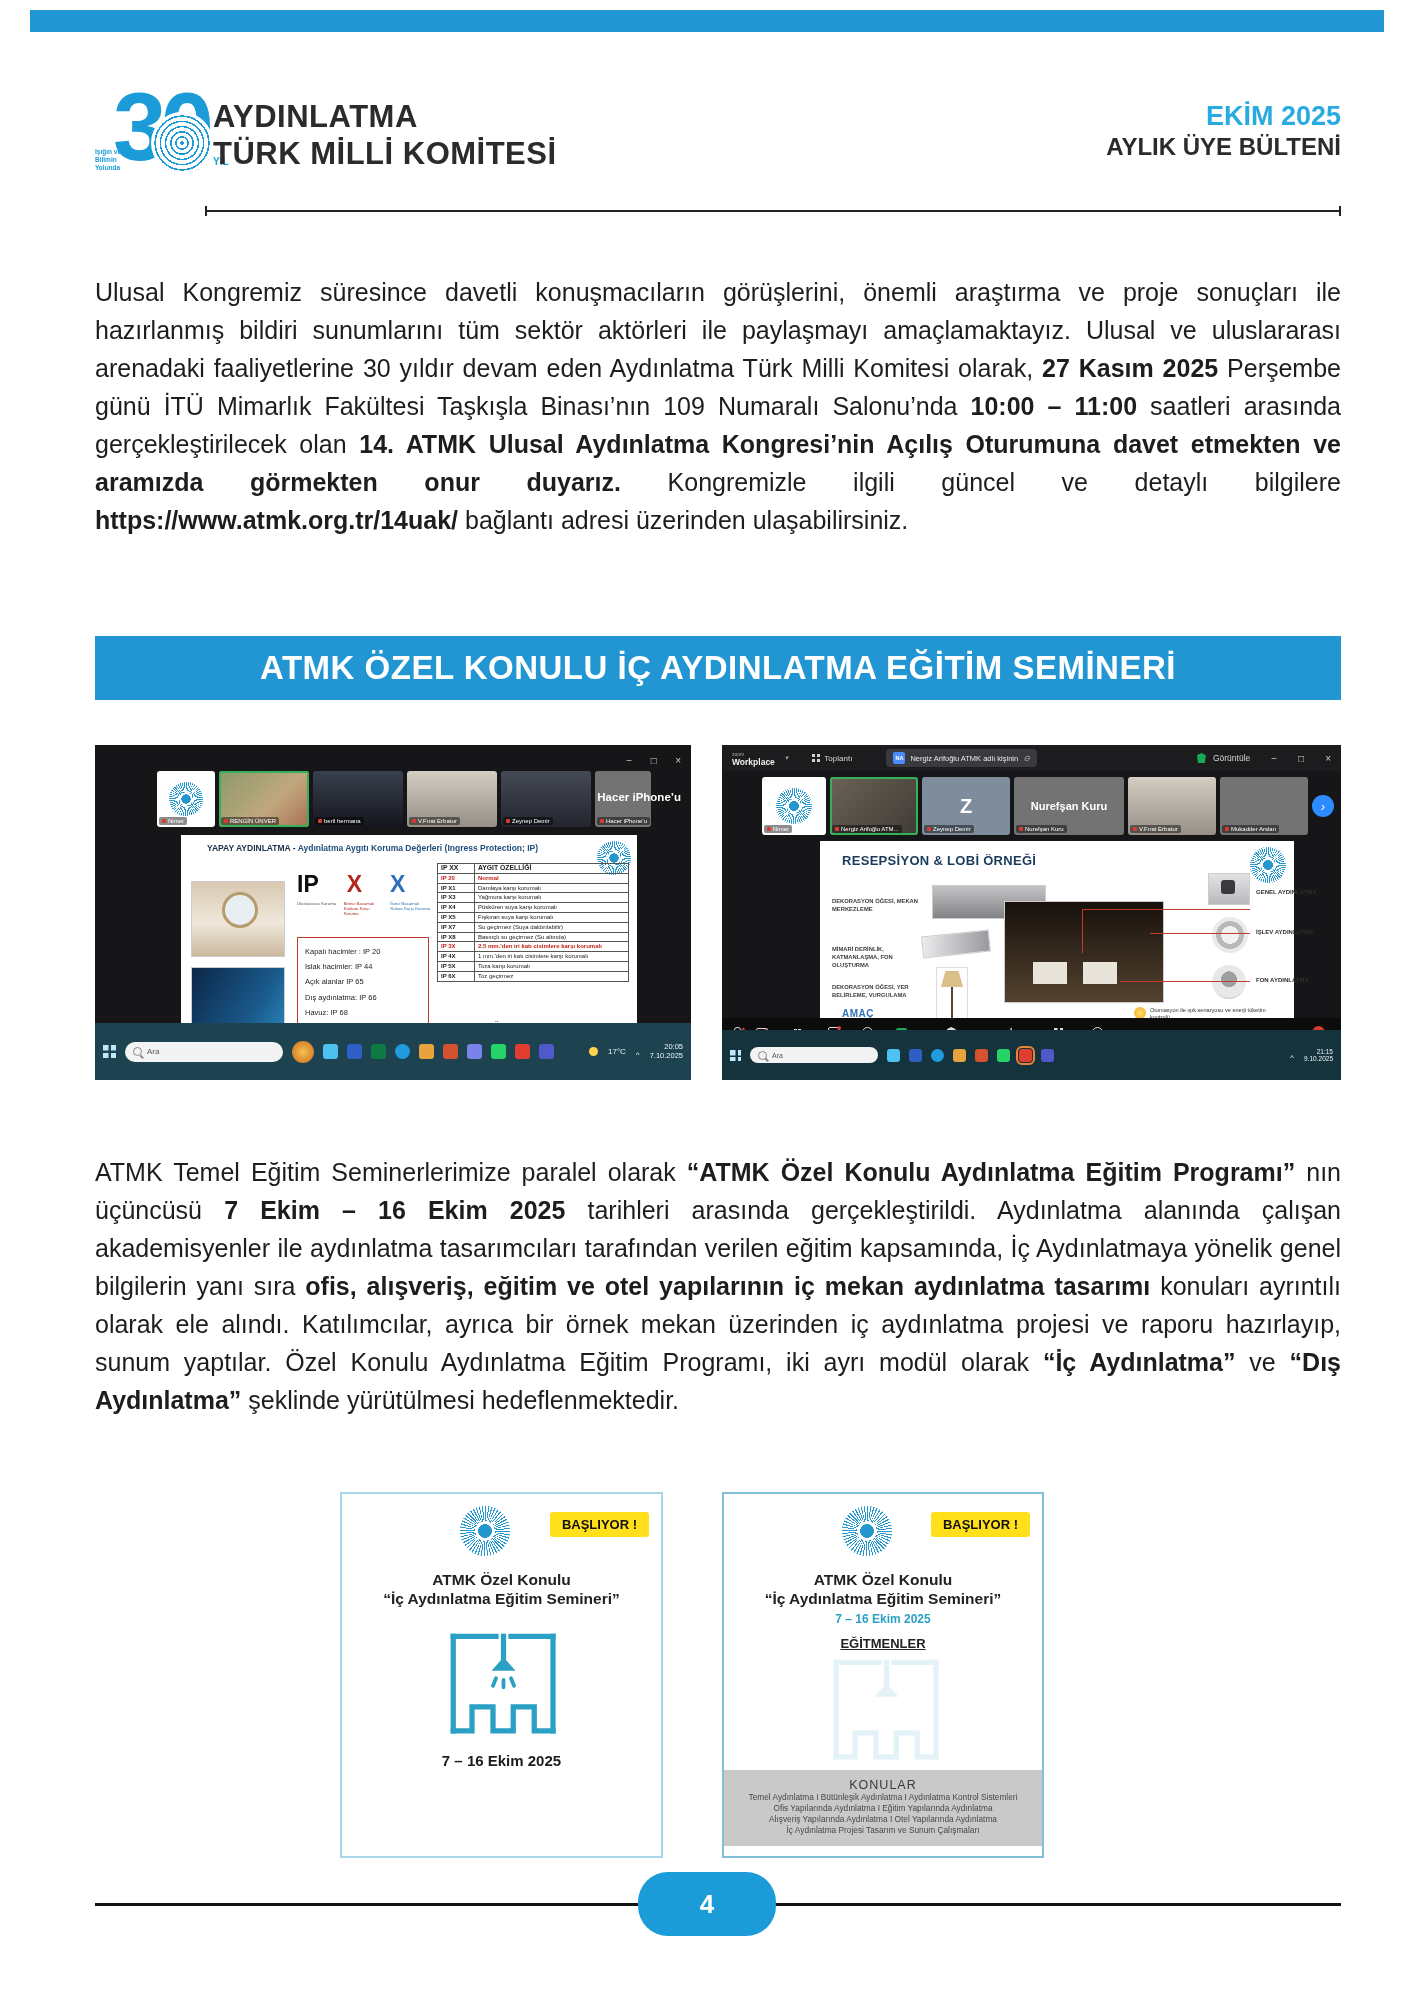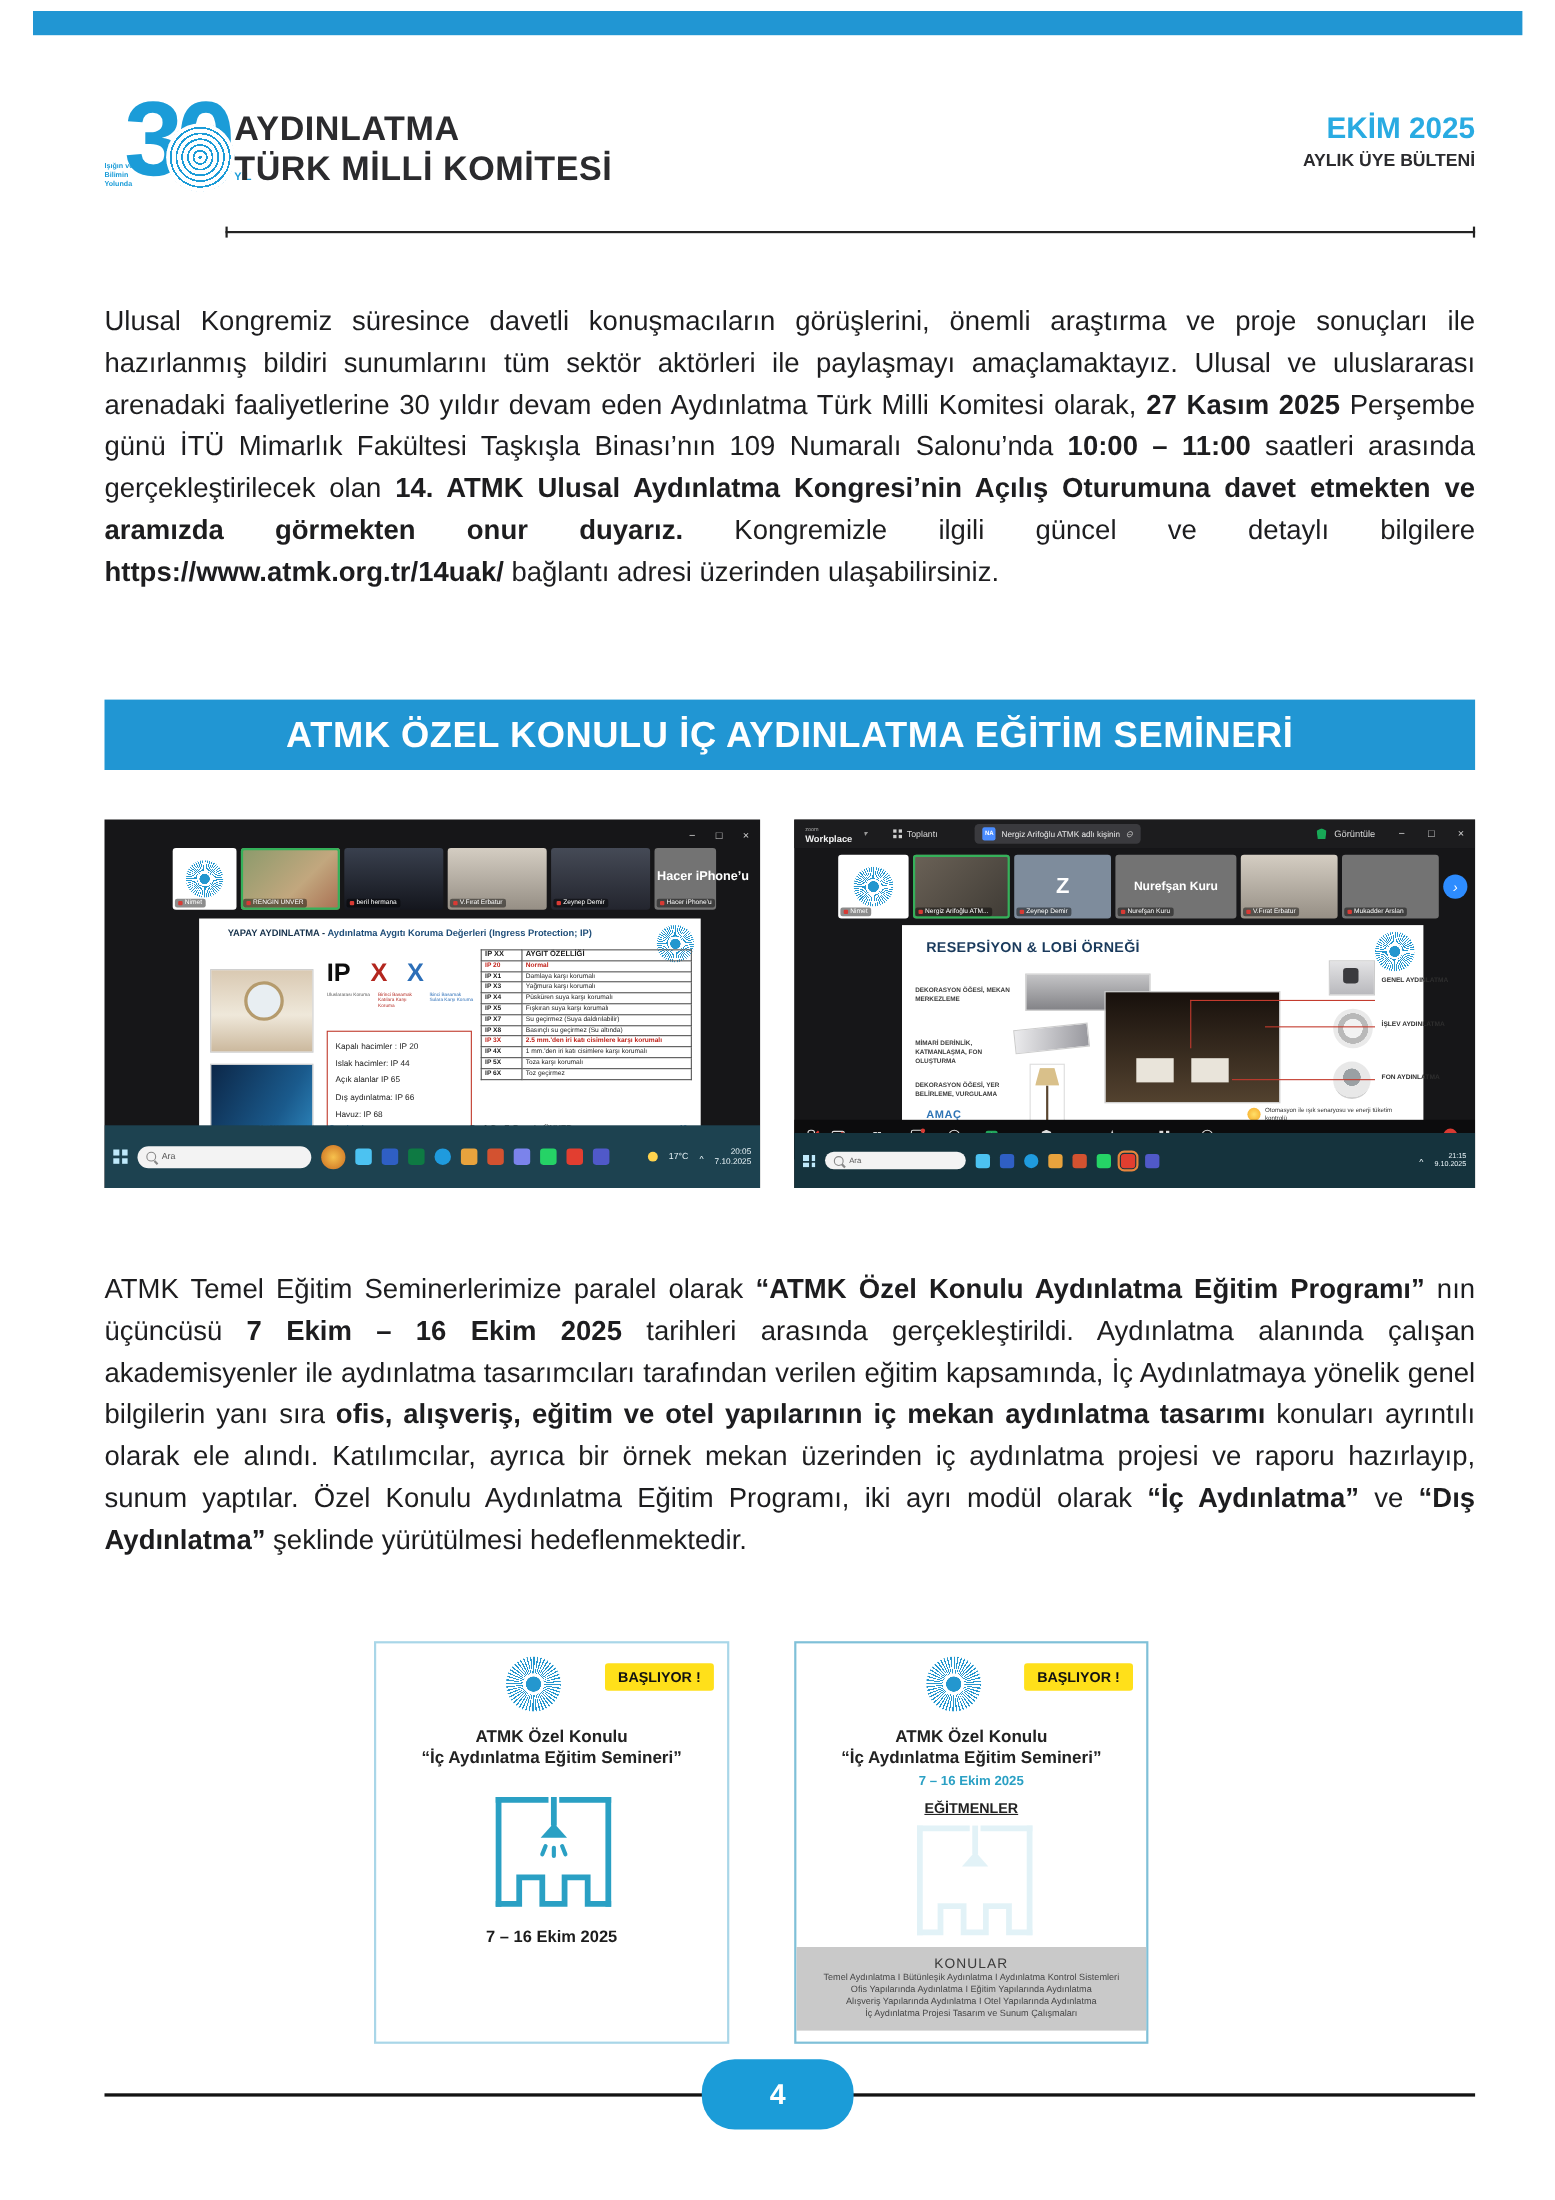--- a/index.html
+++ b/index.html
@@ -15,21 +15,21 @@
   .logo30{position:absolute;left:0;top:2px;width:125px;height:112px;}
   .logo-tag{position:absolute;left:0;bottom:26px;width:42px;font-size:6.5px;line-height:8px;color:#1b9cd8;font-weight:700;}
   .logo-num{position:absolute;left:18px;top:-14px;font-size:96px;font-weight:900;color:#1b9cd8;letter-spacing:-6px;}
   .logo-ring{position:absolute;left:56px;top:26px;width:62px;height:62px;border-radius:50%;
              background:repeating-radial-gradient(circle,#1b9cd8 0 1.6px,#fff 1.6px 5.2px);}
   .logo-yil{position:absolute;left:118px;top:70px;font-size:10px;font-weight:800;color:#1b9cd8;}
   .brand{position:absolute;left:118px;top:14px;}
   .brand1,.brand2{font-size:31px;font-weight:800;color:#2b2b2e;letter-spacing:.5px;line-height:37px;}
   .issue{position:absolute;right:0;top:16px;text-align:right;}
   .issue-date{font-size:27px;font-weight:800;color:#29abe2;line-height:32px;}
-  .issue-sub{font-size:16px;font-weight:800;color:#2b2b2e;line-height:30px;}
+  .issue-sub{font-size:24px;font-weight:800;color:#2b2b2e;line-height:30px;}
   .header-rule{position:absolute;left:205px;top:210px;width:1136px;height:2px;background:#232323;}
   .header-rule::before,.header-rule::after{content:"";position:absolute;top:-4px;width:2px;height:10px;background:#232323;}
   .header-rule::before{left:0;} .header-rule::after{right:0;}
 
   
   .para{position:absolute;left:95px;width:1246px;font-size:25px;line-height:38px;
         text-align:justify;color:#1d1d1f;}
   #intro{top:248px;} #bodypara{top:1128px;}
 
   
@@ -76,21 +76,21 @@
   .slideL{position:absolute;left:86px;top:90px;width:456px;height:206px;background:#fff;}
   .sL-title{position:absolute;left:26px;top:8px;right:48px;font-size:8.5px;font-weight:800;line-height:10px;}
   .sL-title .tp{color:#15314b;} .sL-title .trr{color:#1f4e79;}
   .slide-logoL{position:absolute;right:6px;top:6px;width:34px;height:34px;}
   .photo{position:absolute;border:1px solid #ccc;}
   .ph-bath{left:10px;top:46px;width:92px;height:74px;background:linear-gradient(#d9c9b2,#efe8da 55%,#cbb89d);}
   .ph-bath::after{content:"";position:absolute;left:30px;top:10px;width:30px;height:30px;border-radius:50%;
                   border:3px solid #b59b6d;background:#e8eef2;}
   .ph-pool{left:10px;top:132px;width:92px;height:58px;background:linear-gradient(120deg,#0c2748,#1a5a8c 70%,#2a7fb5);}
   .ipdiag{position:absolute;left:116px;top:38px;width:134px;}
-  .iprow{display:flex;gap:18px;align-items:flex-end;}
+  .iprow{display:flex;gap:28px;align-items:flex-end;}
   .iprow .ipw{font-size:23px;font-weight:900;color:#0d0d0d;line-height:22px;}
   .iprow .xr{font-size:23px;font-weight:900;color:#b3261e;line-height:22px;}
   .iprow .xb{font-size:23px;font-weight:900;color:#2d6fb8;line-height:22px;}
   .iplbls{display:flex;gap:6px;margin-top:6px;}
   .iplbls span{width:42px;font-size:4.3px;line-height:5.2px;}
   .iplbls .c1{color:#555;} .iplbls .c2{color:#b3261e;} .iplbls .c3{color:#2d6fb8;}
   .redbox{position:absolute;left:116px;top:102px;width:132px;height:88px;border:1.5px solid #c0392b;
           padding:6px 7px;box-sizing:border-box;}
   .redbox div{font-size:7.5px;line-height:15.2px;color:#1c1c1c;white-space:nowrap;}
   .iptable{position:absolute;left:256px;top:28px;width:192px;border-collapse:collapse;table-layout:fixed;}

